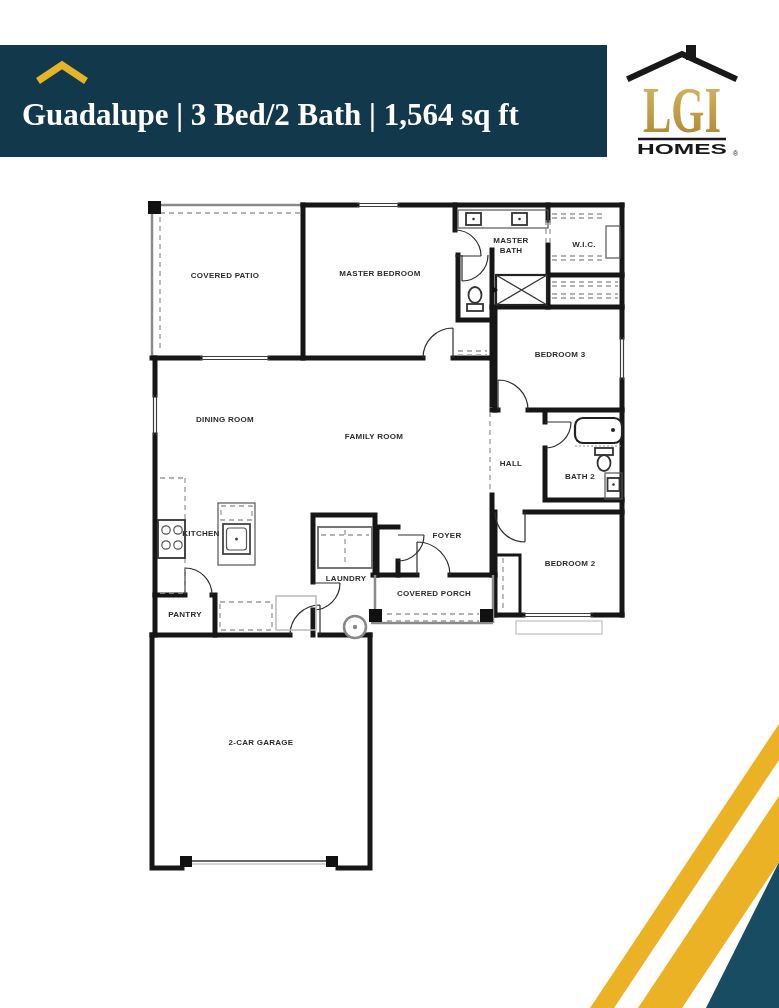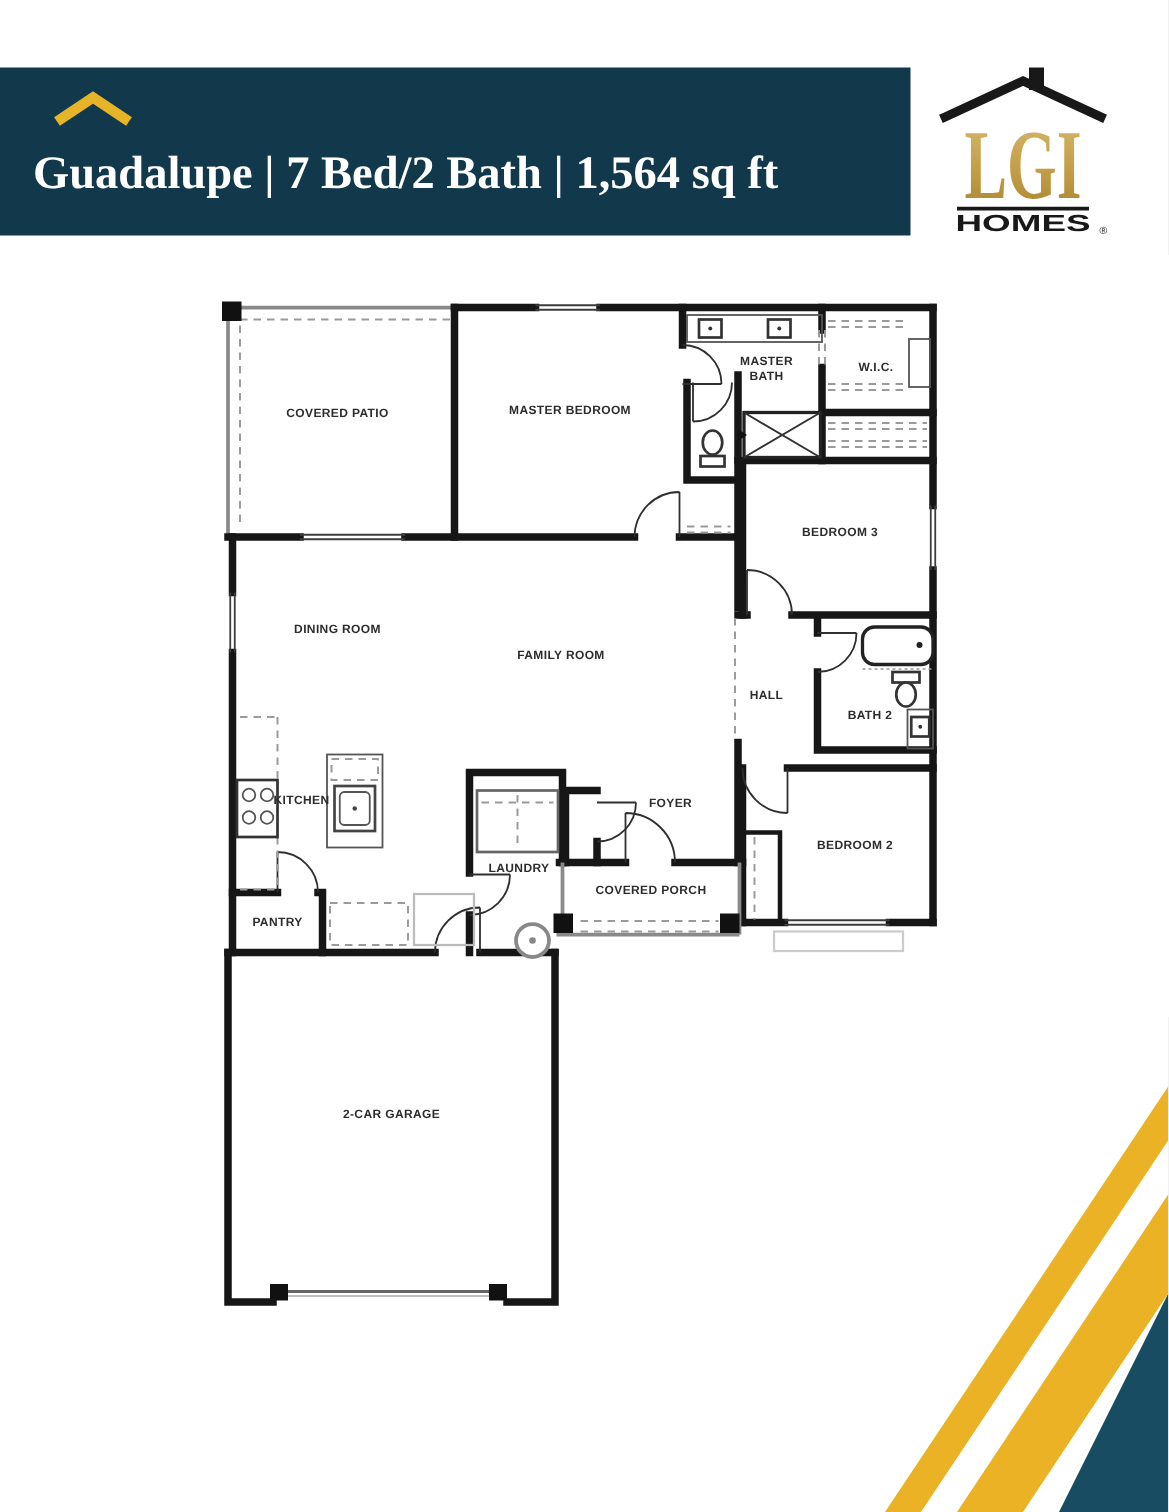--- a/index.html
+++ b/index.html
@@ -28,21 +28,21 @@
 </style>
 </head>
 <body>
 
 <div class="page">
 
   <div class="banner">
     <svg class="banner-chevron" width="56" height="28">
       <path d="M4 24 L28 8 L52 24" fill="none" stroke-width="7" stroke-linejoin="miter" stroke="#E5B427"></path>
     </svg>
-    <div class="banner-title">Guadalupe | 7 Bed/2 Bath | 1,564 sq ft</div>
+    <div class="banner-title">Guadalupe | 3 Bed/2 Bath | 1,564 sq ft</div>
   </div>
 
   <svg class="logo" width="150" height="122" viewBox="0 0 150 122">
     <defs>
       <linearGradient id="lgigold" x1="0" y1="0" x2="0" y2="1">
         <stop offset="0" stop-color="#D8BC72"></stop>
         <stop offset="0.5" stop-color="#C3A049"></stop>
         <stop offset="1" stop-color="#A9832F"></stop>
       </linearGradient>
     </defs>

